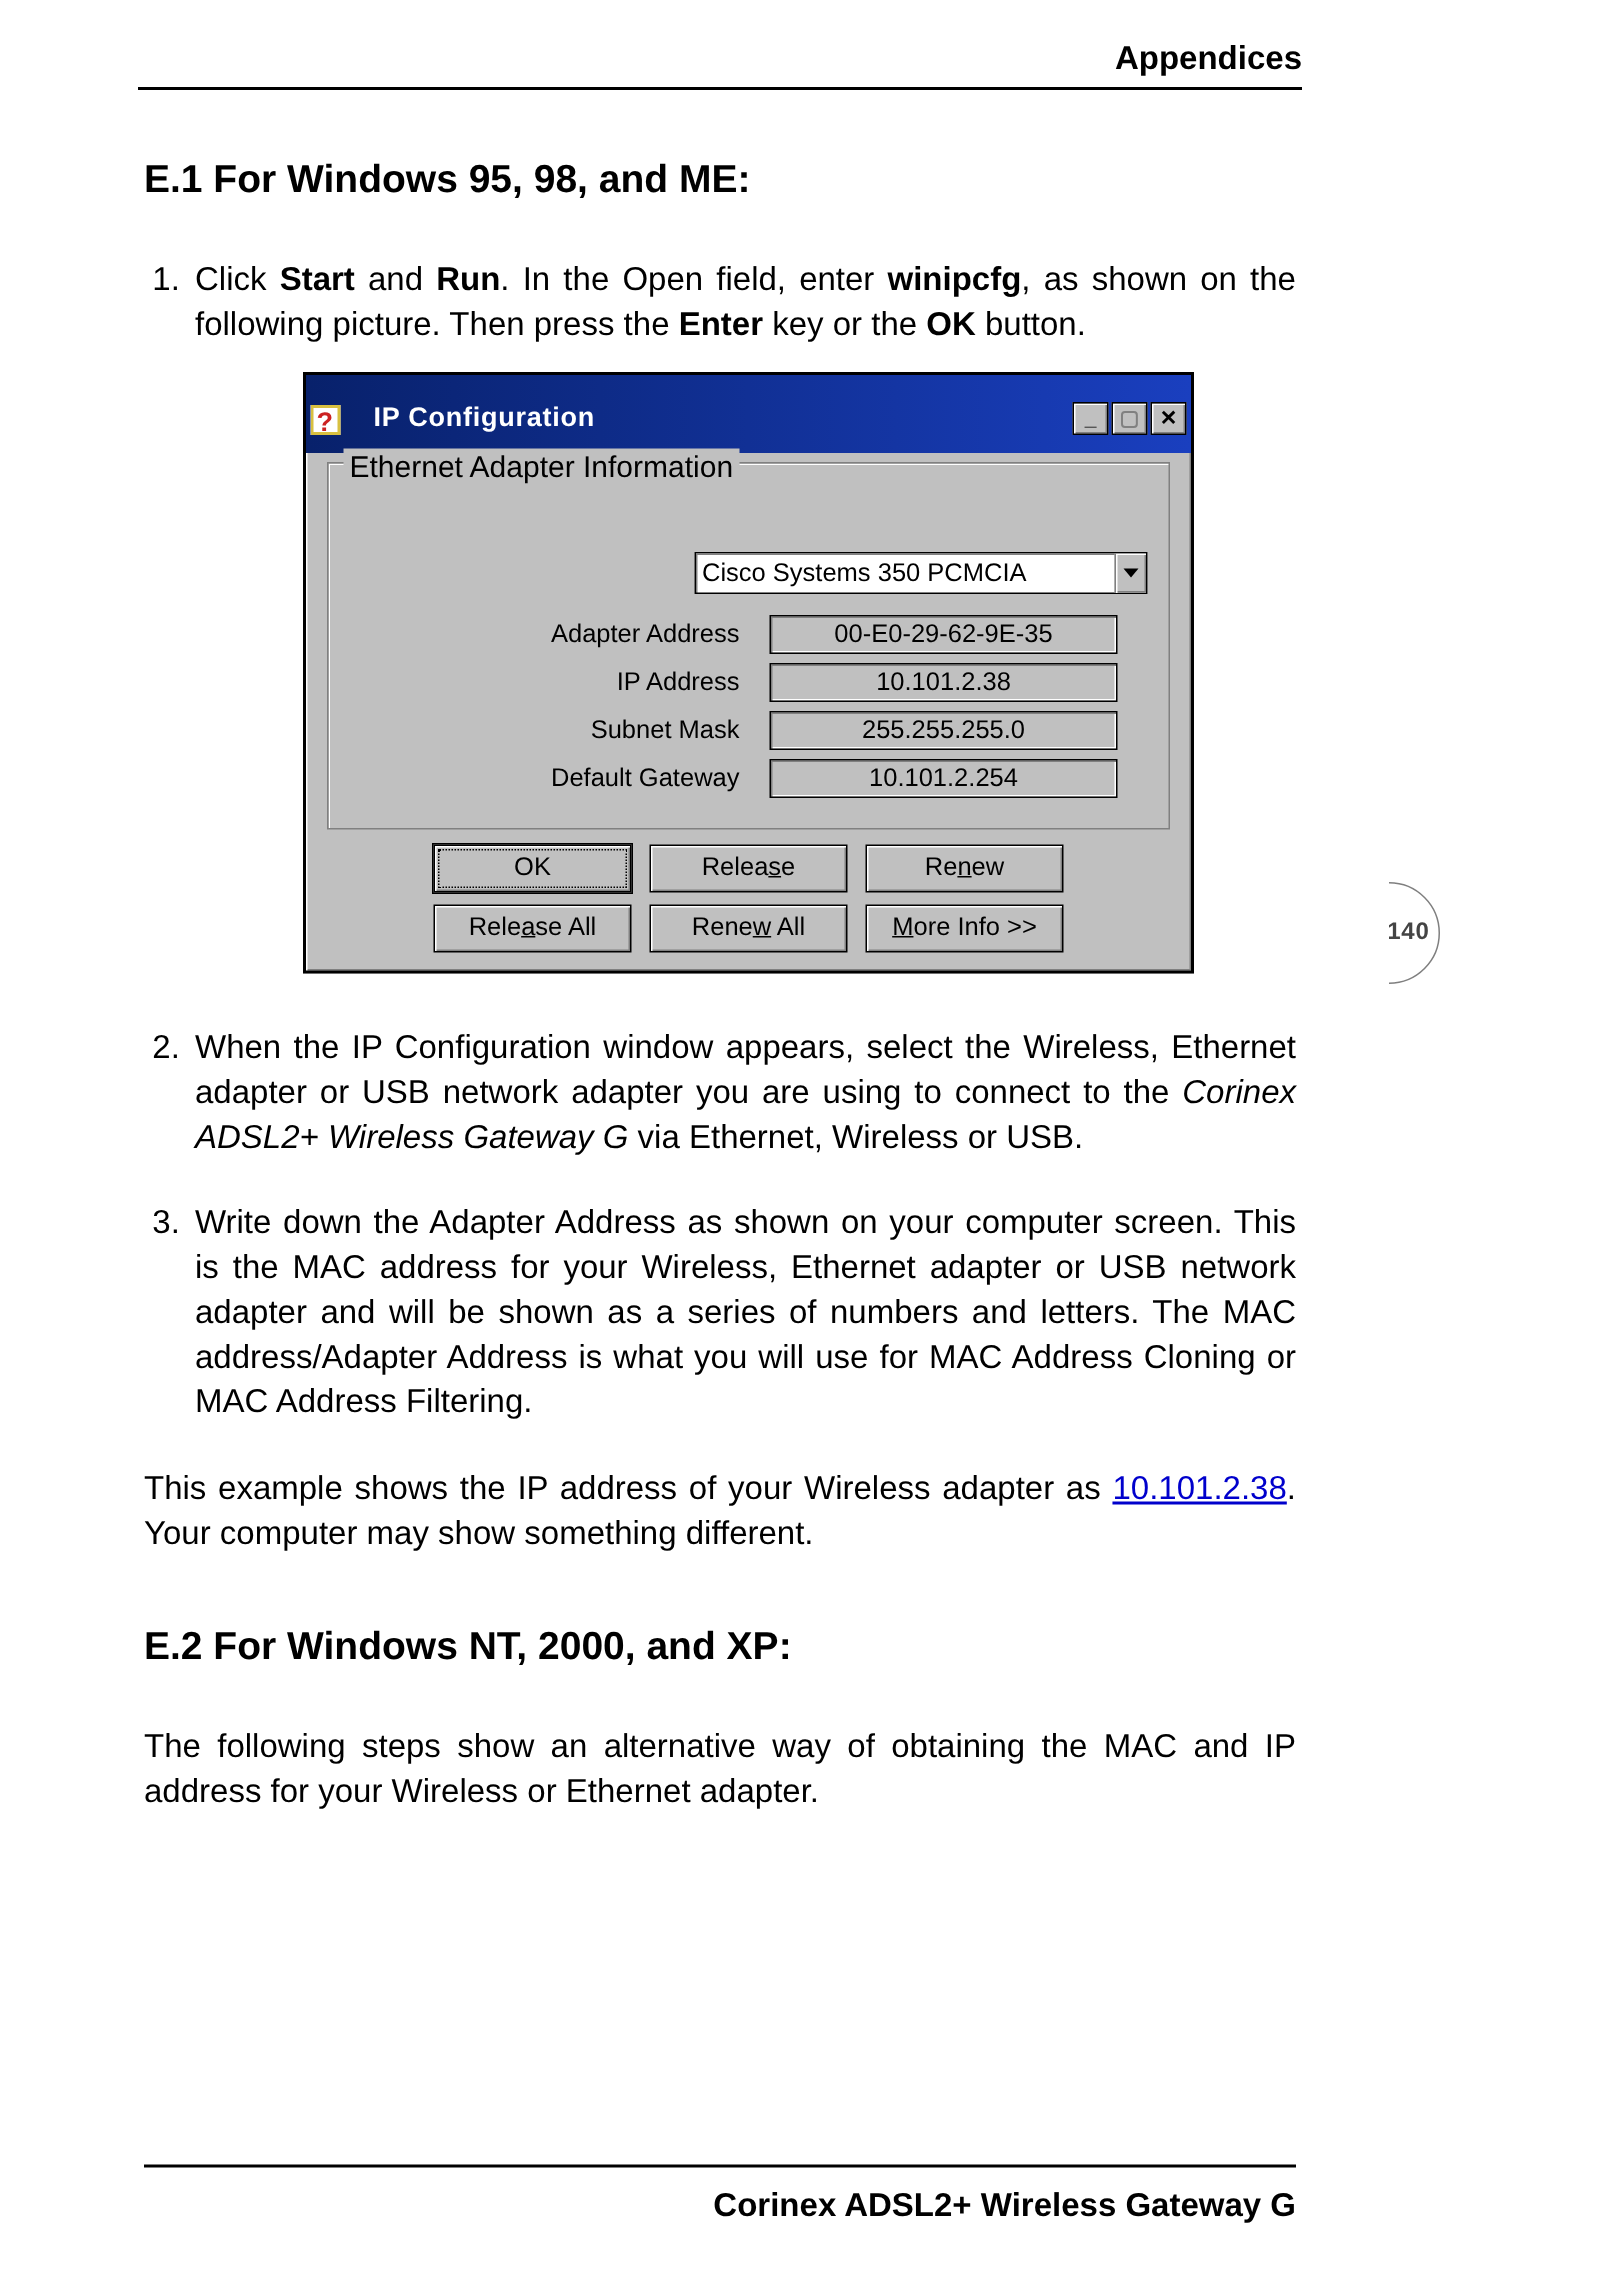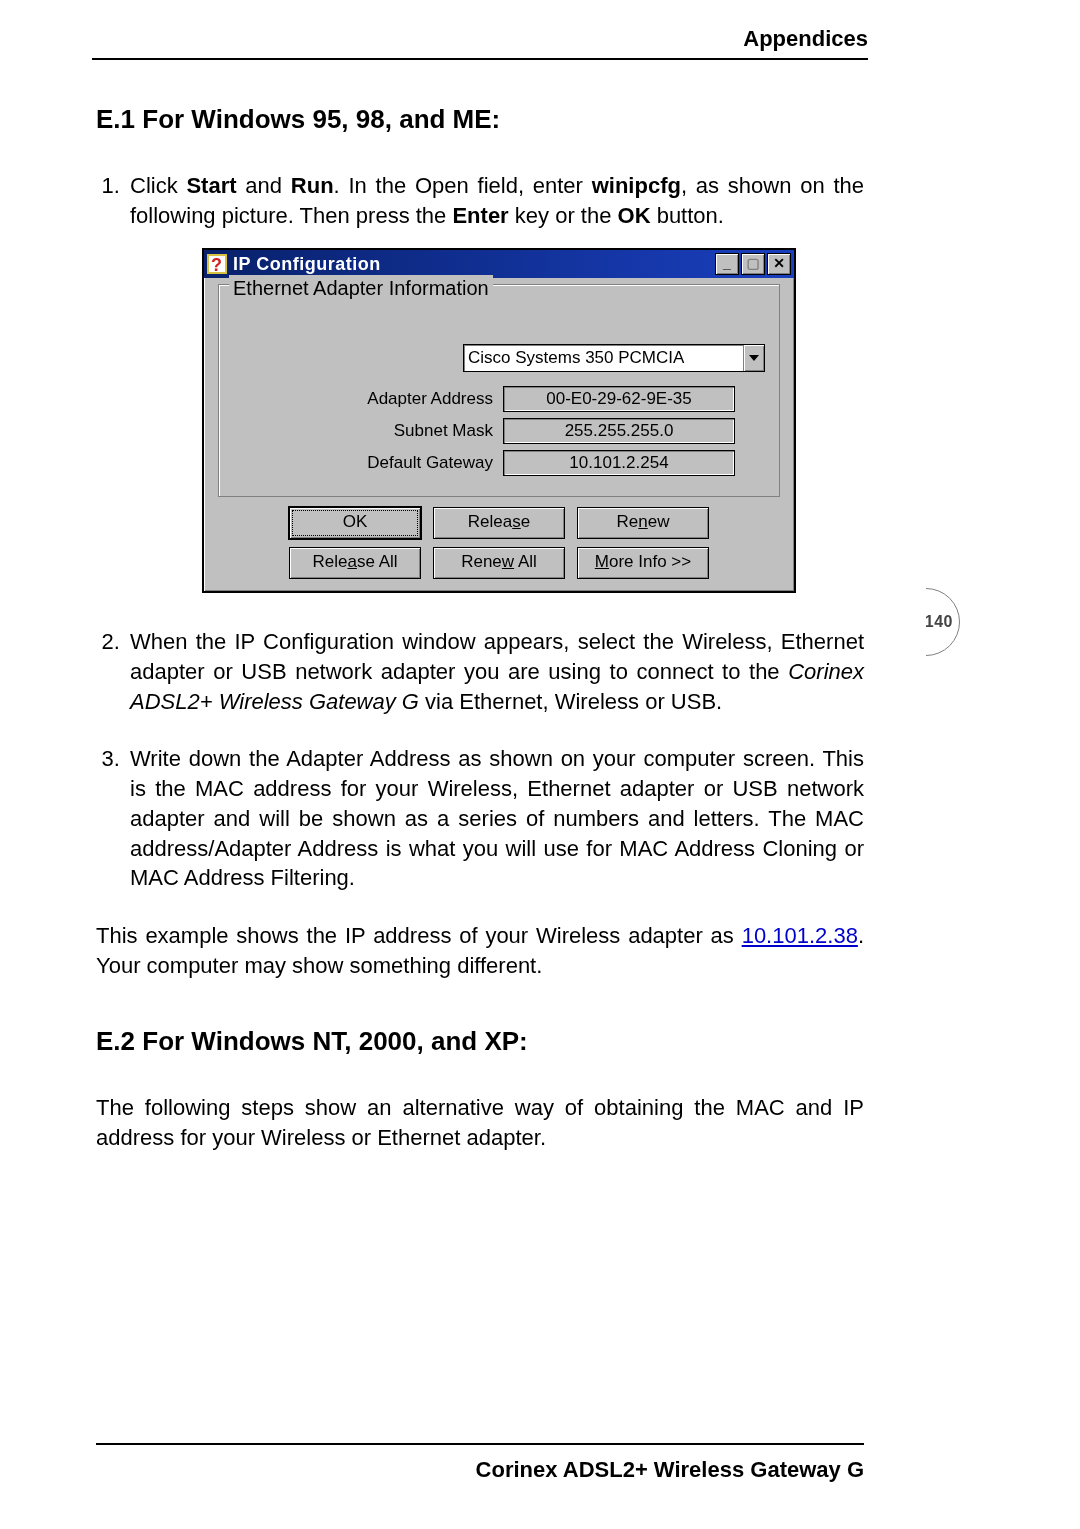--- a/index.html
+++ b/index.html
@@ -89,24 +89,25 @@
     background: #c0c0c0;
     border: 2px solid #000;
     box-shadow: inset 1px 1px 0 #fff, inset -1px -1px 0 #808080;
     font-family: "MS Sans Serif", Tahoma, sans-serif;
     font-size: 17px;
   }
   .titlebar {
     height: 28px;
     background: linear-gradient(to right, #08216b, #1a3fbf);
     display: flex;
-    align-items: center;
-    padding: 0 3px;
+    align-items: flex-end;
+    padding: 12px 3px;
     color: #fff;
     font-weight: 700;
+    gap: 16px;
   }
   .titlebar .icon {
     width: 20px; height: 20px;
     background: #fff;
     margin-right: 6px;
     position: relative;
     box-shadow: inset 0 0 0 2px #d8c040;
   }
   .titlebar .icon::after{
     content:"?";
@@ -182,21 +183,21 @@
     border-top:6px solid #000;
   }
   .field-row {
     display: flex;
     align-items: center;
     margin-bottom: 6px;
   }
   .field-label {
     flex: 0 0 260px;
     text-align: right;
-    padding-right: 10px;
+    padding-right: 20px;
   }
   .field-box {
     width: 230px;
     height: 24px;
     border: 1px solid #000;
     box-shadow: inset 1px 1px 0 #808080, inset -1px -1px 0 #fff;
     background: #c0c0c0;
     text-align: center;
     line-height: 24px;
   }
@@ -264,20 +265,24 @@
                   <div class="dd-text">Cisco Systems 350 PCMCIA</div>
                   <div class="dd-arrow"></div>
                 </div>
               </div>
 
               <div class="field-row">
                 <div class="field-label">Adapter Address</div>
                 <div class="field-box">00-E0-29-62-9E-35</div>
               </div>
               <div class="field-row">
+                <div class="field-label">IP Address</div>
+                <div class="field-box">10.101.2.38</div>
+              </div>
+              <div class="field-row">
                 <div class="field-label">Subnet Mask</div>
                 <div class="field-box">255.255.255.0</div>
               </div>
               <div class="field-row">
                 <div class="field-label">Default Gateway</div>
                 <div class="field-box">10.101.2.254</div>
               </div>
             </div>
 
             <div class="btn-row">

